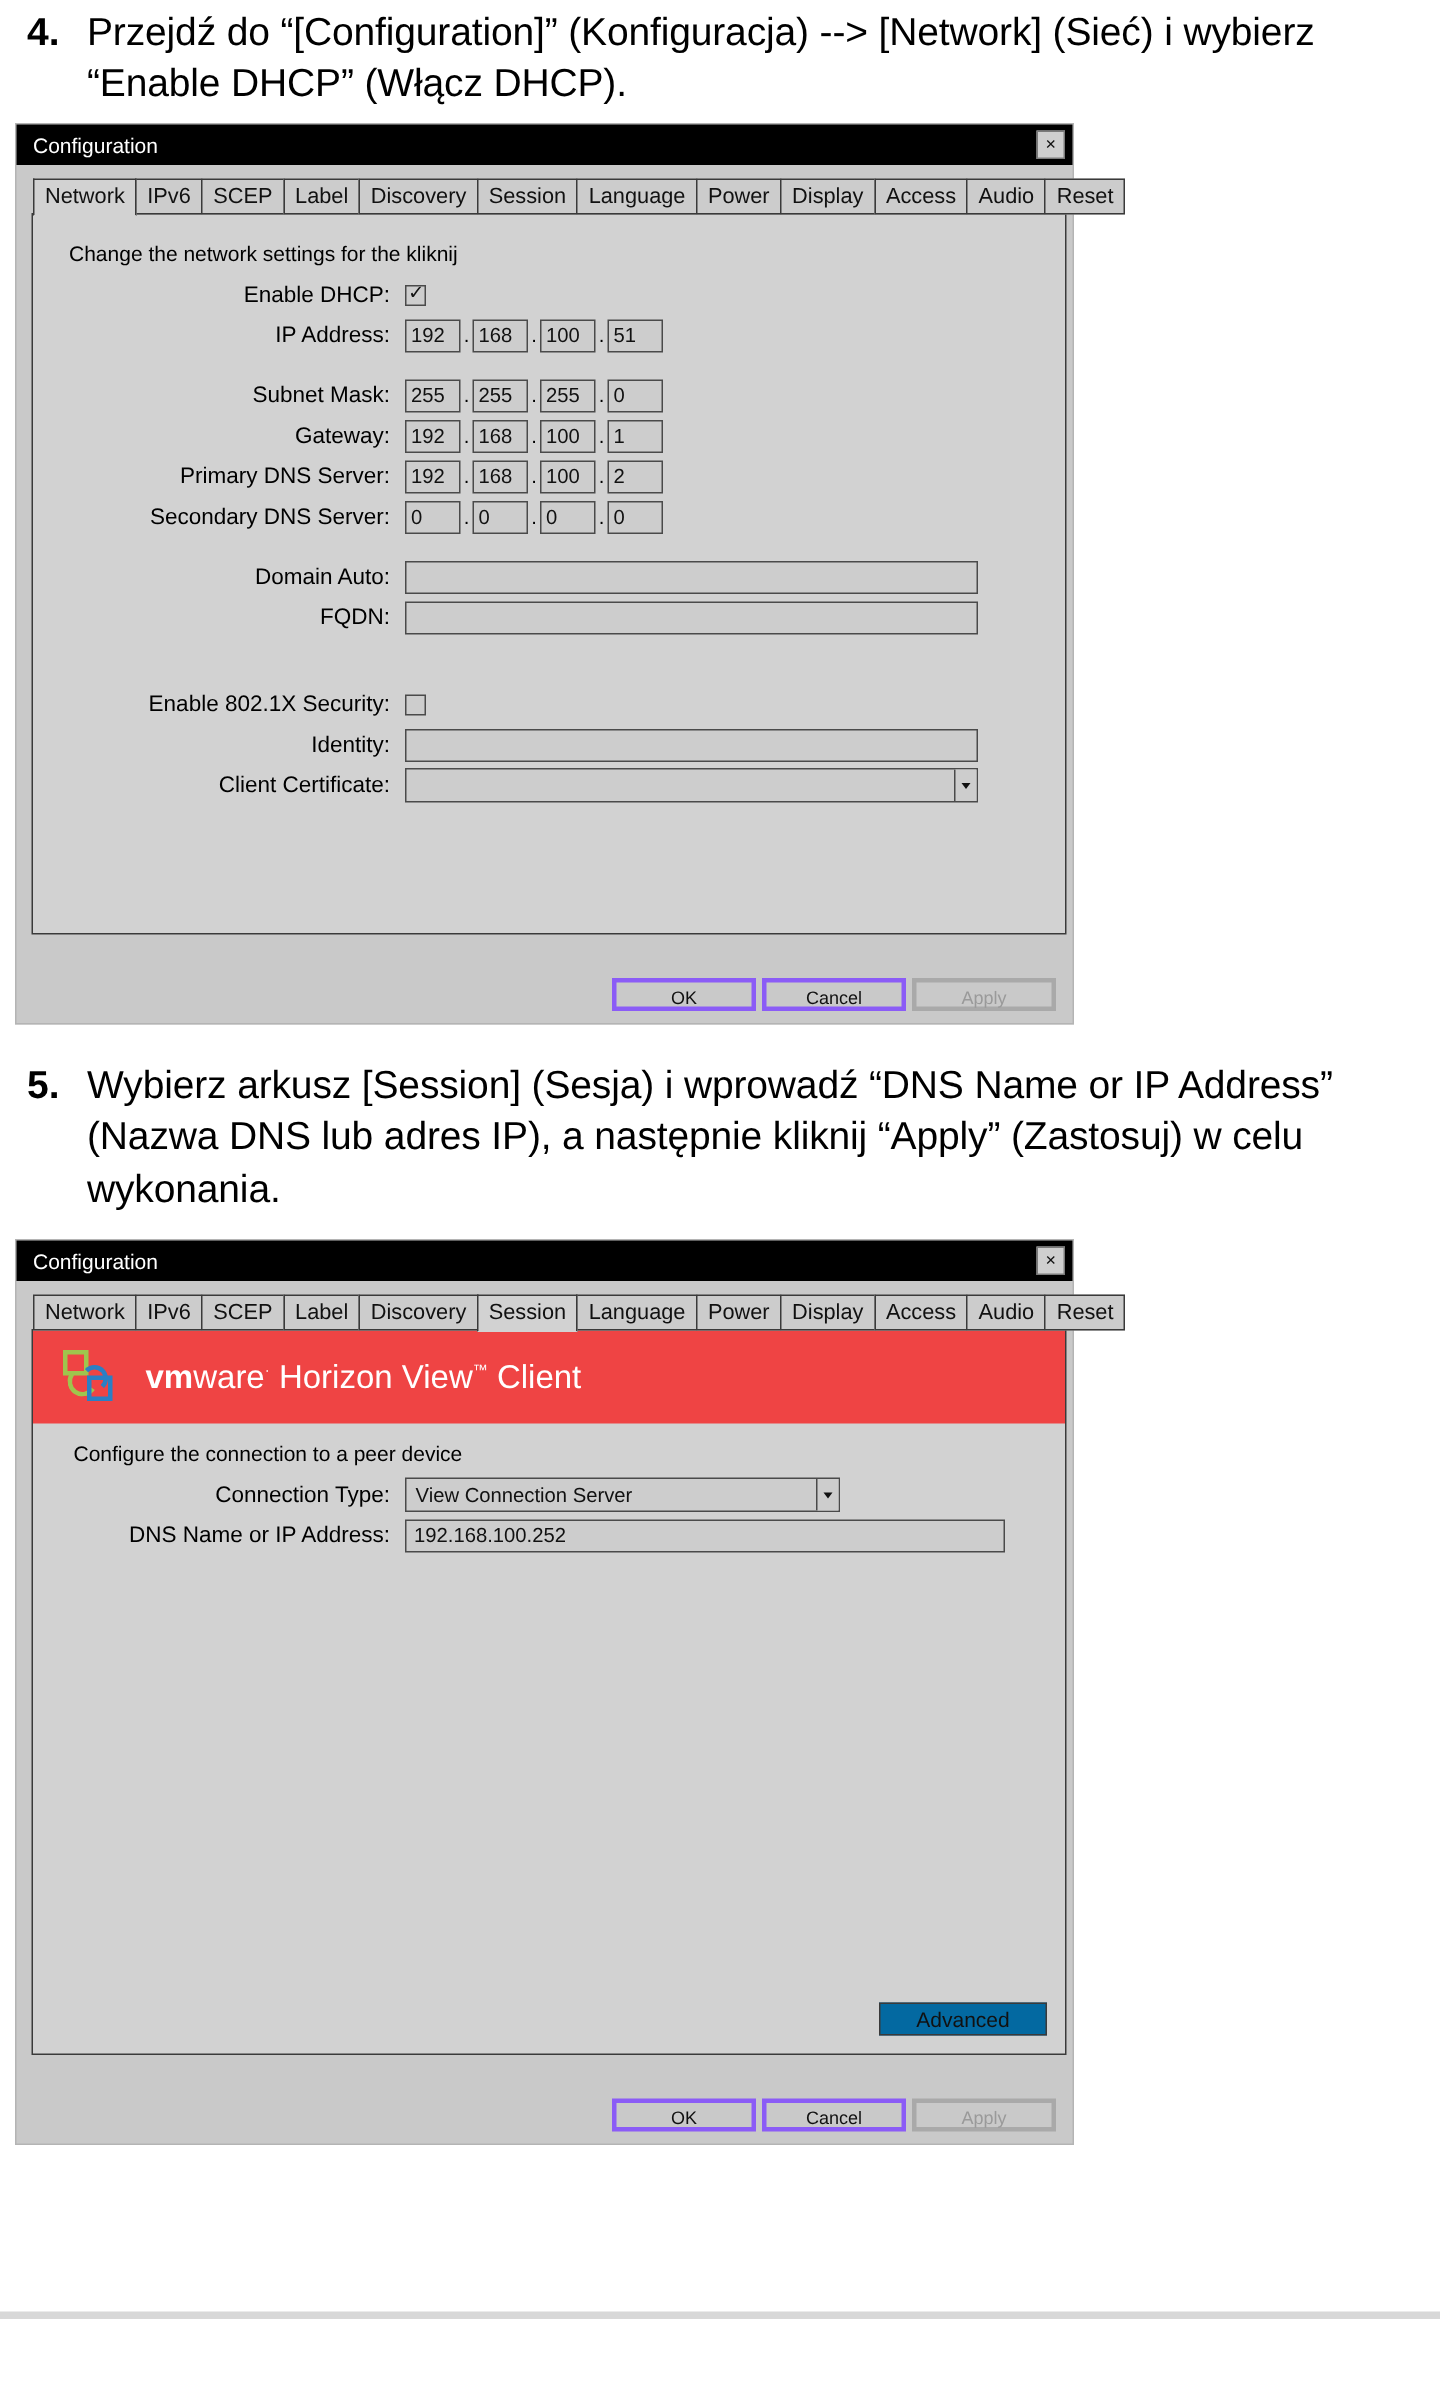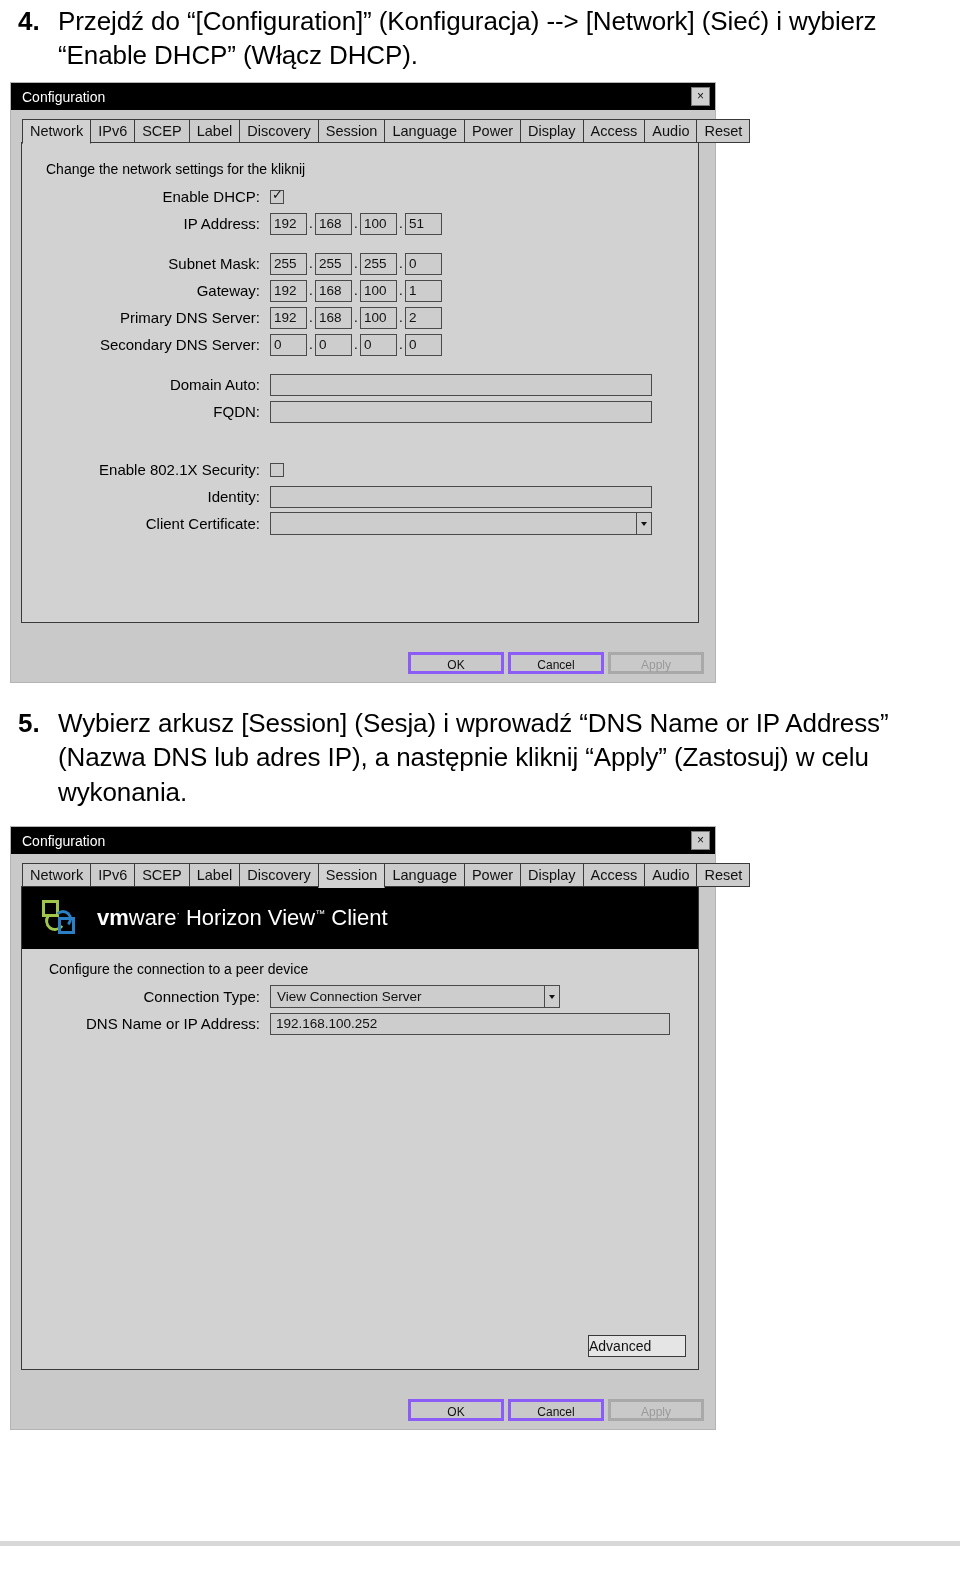--- a/index.html
+++ b/index.html
@@ -74,21 +74,21 @@
     border: 1px solid #7a7a7a;
     color: #111;
     font-size: 12px;
     line-height: 17px;
     text-align: center;
     box-sizing: border-box;
   }
 
   .dialog-body {
     position: relative;
-    padding: 9px 16px 0 10px;
+    padding: 9px 4px 0 10px;
     box-sizing: border-box;
     height: calc(100% - 27px);
   }
 
   
   .tabstrip {
     display: flex;
     align-items: flex-end;
     height: 24px;
     position: relative;
@@ -269,34 +269,35 @@
     margin-left: 4px;
   }
   .btn.disabled {
     color: #9a9a9a;
     border-color: #a9a9a9;
   }
   .btn-advanced {
     position: absolute;
     right: 12px;
     bottom: 12px;
-    width: 98px;
+    width: 112px;
     height: 22px;
     border: 1px solid #3a3a3a;
-    background: #e5e5e5;
+    background: #0369a1;
     box-sizing: border-box;
     font-size: 14px;
     line-height: 20px;
+    text-align: center;
     color: #111;
   }
 
   
   .vmware-bar {
     height: 62px;
-    background: #000000;
+    background: #ef4444;
     margin: 0;
     display: flex;
     align-items: center;
     padding-left: 17px;
     box-sizing: border-box;
   }
   .vm-logo { width: 42px; height: 42px; position: relative; flex: 0 0 42px; }
   .vm-sq-green {
     position: absolute; left: 3px; top: 3px;
     width: 17px; height: 17px;

